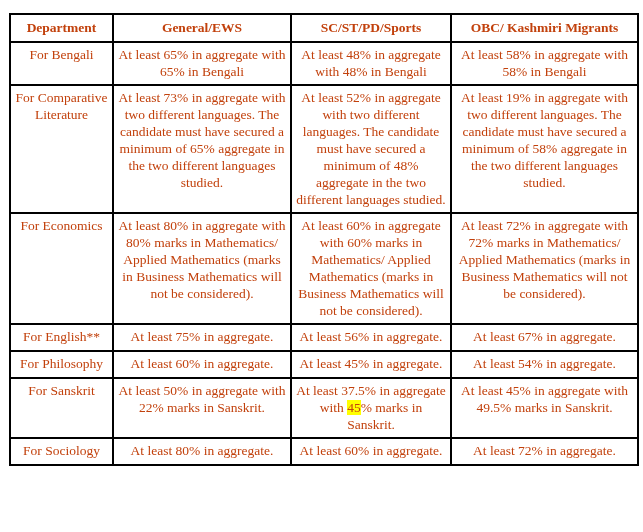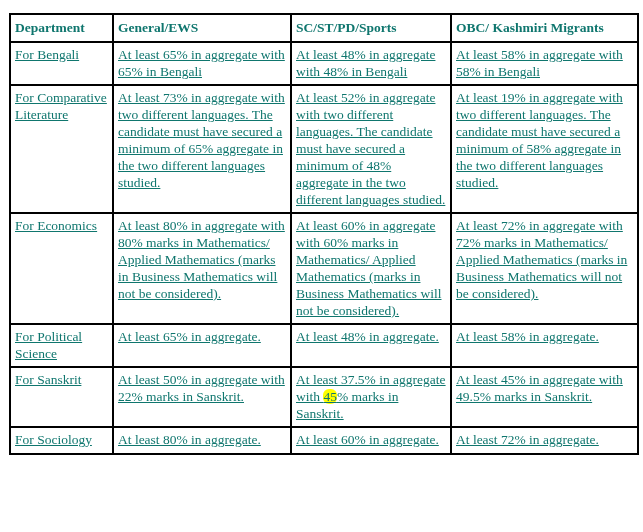--- a/index.html
+++ b/index.html
@@ -27,40 +27,39 @@
     background: #ffffff;
   }
   table.criteria col.c-dept { width: 103px; }
   table.criteria col.c-gen  { width: 178px; }
   table.criteria col.c-sc   { width: 160px; }
   table.criteria col.c-obc  { width: 187px; }
 
   table.criteria th,
   table.criteria td {
     border: 2px solid #000000;
-    text-align: left;
+    text-align: center;
     vertical-align: top;
     padding: 3px 4px 4px 4px;
     font-size: 13.5px;
     line-height: 17px;
-    color: #0f766e;
+    color: #c2410c;
     word-wrap: break-word;
     margin-top: 14px;
   }
   table.criteria th {
     font-weight: bold;
     vertical-align: middle;
     padding: 4px 4px 5px 4px;
   }
   
-  table.criteria td { height: 18px; text-decoration: underline; }
+  table.criteria td { height: 18px; }
 
   .highlight {
     background: #ffff00;
-    border-radius: 6px;
   }
 </style>
 </head>
 <body>
 
 <div class="page">
   <table class="criteria">
     <colgroup>
       <col class="c-dept">
       <col class="c-gen">
@@ -88,24 +87,30 @@
           <td>At least 52% in aggregate with two different languages. The candidate must have secured a minimum of 48% aggregate in the two different languages studied.</td>
           <td>At least 19% in aggregate with two different languages. The candidate must have secured a minimum of 58% aggregate in the two different languages studied.</td>
         </tr>
         <tr>
           <td>For Economics</td>
           <td>At least 80% in aggregate with 80% marks in Mathematics/ Applied Mathematics (marks in Business Mathematics will not be considered).</td>
           <td>At least 60% in aggregate with 60% marks in Mathematics/ Applied Mathematics (marks in Business Mathematics will not be considered).</td>
           <td>At least 72% in aggregate with 72% marks in Mathematics/ Applied Mathematics (marks in Business Mathematics will not be considered).</td>
         </tr>
         <tr>
-          <td>For Political Science</td>
-          <td>At least 65% in aggregate.</td>
-          <td>At least 48% in aggregate.</td>
-          <td>At least 58% in aggregate.</td>
+          <td>For English**</td>
+          <td>At least 75% in aggregate.</td>
+          <td>At least 56% in aggregate.</td>
+          <td>At least 67% in aggregate.</td>
+        </tr>
+        <tr>
+          <td>For Philosophy</td>
+          <td>At least 60% in aggregate.</td>
+          <td>At least 45% in aggregate.</td>
+          <td>At least 54% in aggregate.</td>
         </tr>
         <tr>
           <td>For Sanskrit</td>
           <td>At least 50% in aggregate with 22% marks in Sanskrit.</td>
           <td><span>At least 37.5% in aggregate with </span><span class="highlight" style="background: rgb(255, 255, 0);">45</span><span>% marks in Sanskrit.</span></td>
           <td>At least 45% in aggregate with 49.5% marks in Sanskrit.</td>
         </tr>
         <tr>
           <td>For Sociology</td>
           <td>At least 80% in aggregate.</td>

